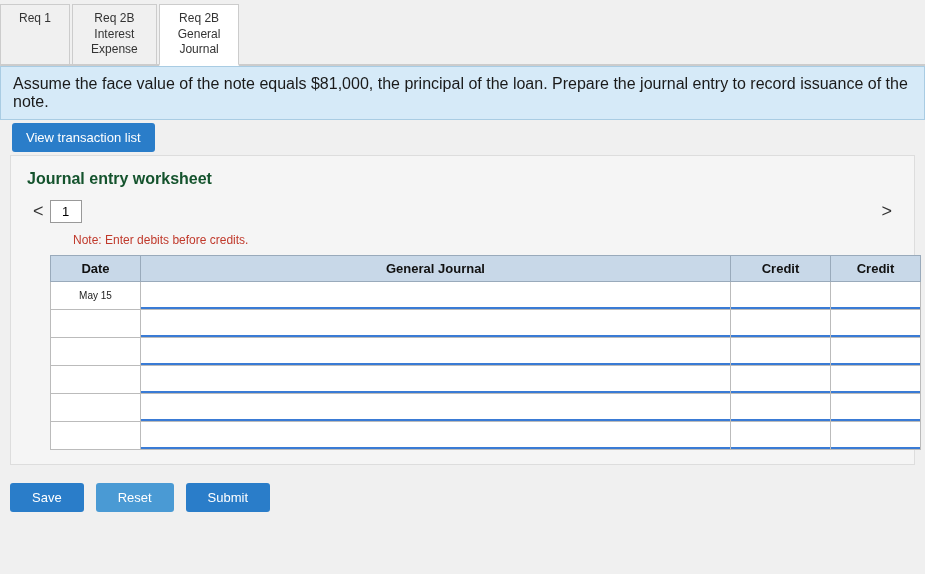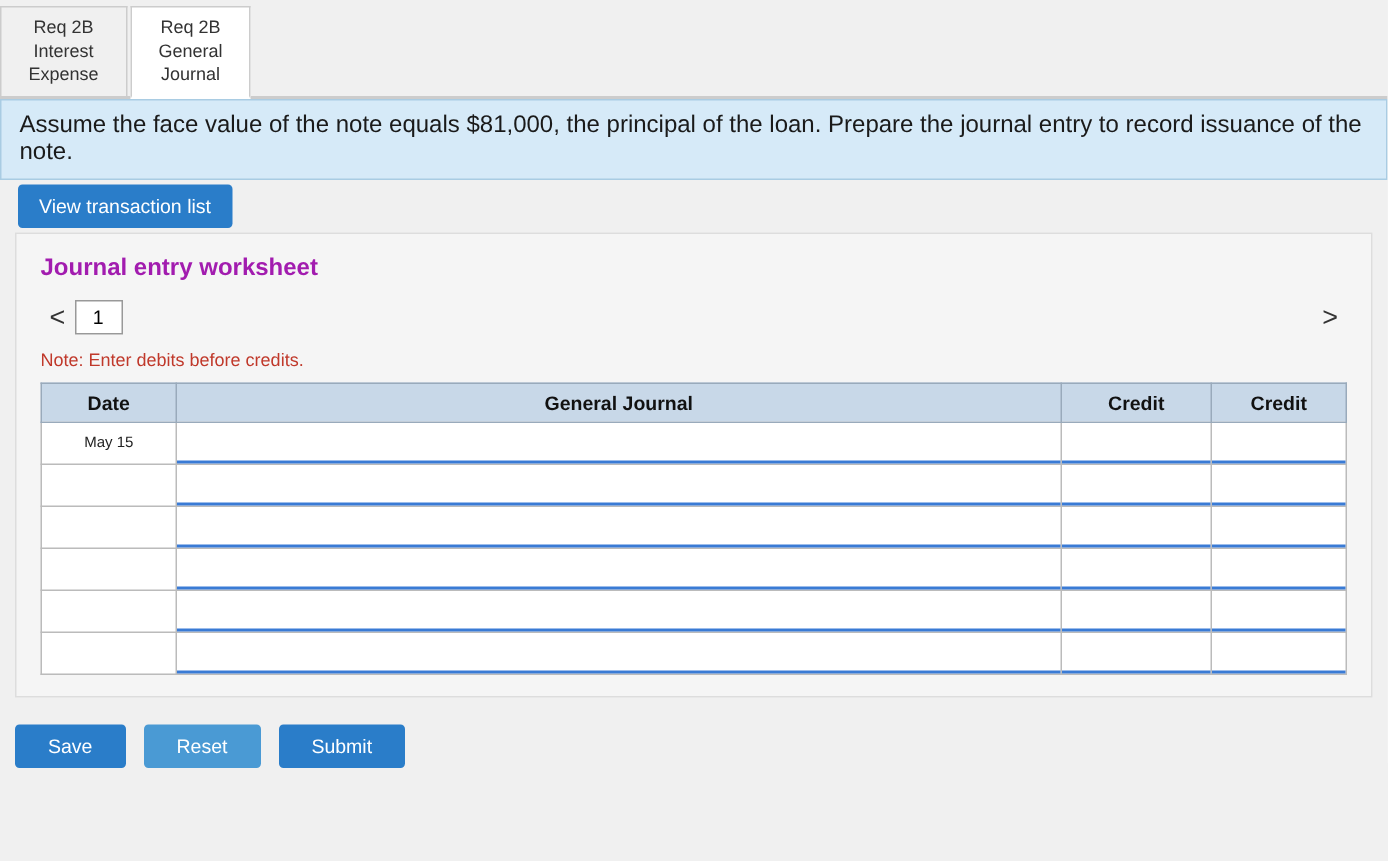--- a/index.html
+++ b/index.html
@@ -68,21 +68,21 @@
       background: #f5f5f5;
       margin: 0 10px 10px 10px;
       border: 1px solid #ddd;
       padding: 14px 16px 14px 16px;
     }
 
     .worksheet-title {
       font-size: 16px;
       font-weight: bold;
       margin-bottom: 12px;
-      color: #a21caf;
+      color: #14532d;
     }
 
     
     .nav-row {
       display: flex;
       align-items: center;
       margin-bottom: 10px;
     }
     .nav-arrow {
       font-size: 18px;
@@ -112,27 +112,29 @@
       margin-bottom: 10px;
       font-size: 13px;
       color: #222;
     }
 
     
     .note-text {
       color: #c0392b;
       font-size: 12px;
       margin-bottom: 8px;
+      margin-left: 46px;
     }
 
     
     .journal-table {
       width: 100%;
       border-collapse: collapse;
       font-size: 13px;
+      margin-left: 23px;
     }
     .journal-table thead tr th {
       background: #c8d8e8;
       border: 1px solid #9ab;
       padding: 5px 8px;
       text-align: center;
       font-weight: bold;
       color: #111;
     }
     .journal-table thead tr th.date-col {
@@ -193,20 +195,23 @@
       background: #4a9ad4;
     }
   </style>
 </head>
 <body>
 
 
 
 
 <div class="tabs-bar">
+  <div class="tab">
+    <span>Req 1</span>
+  </div>
   <div class="tab tab-multi-line">
     <span>Req 2B<br>Interest<br>Expense</span>
   </div>
   <div class="tab active tab-multi-line">
     <span>Req 2B<br>General<br>Journal</span>
   </div>
 </div>
 
 
 <div class="info-banner">

